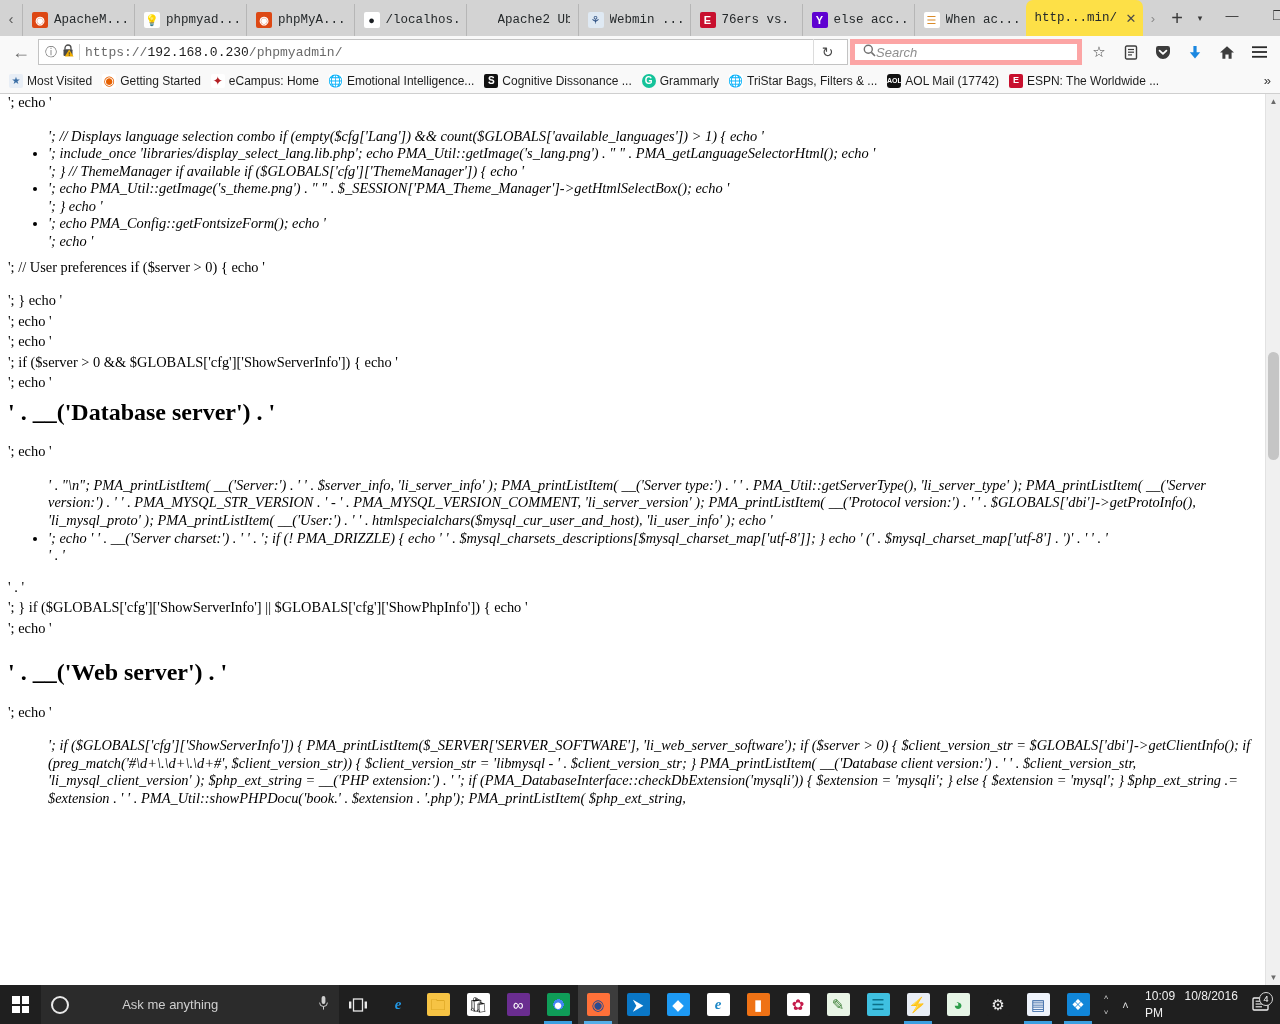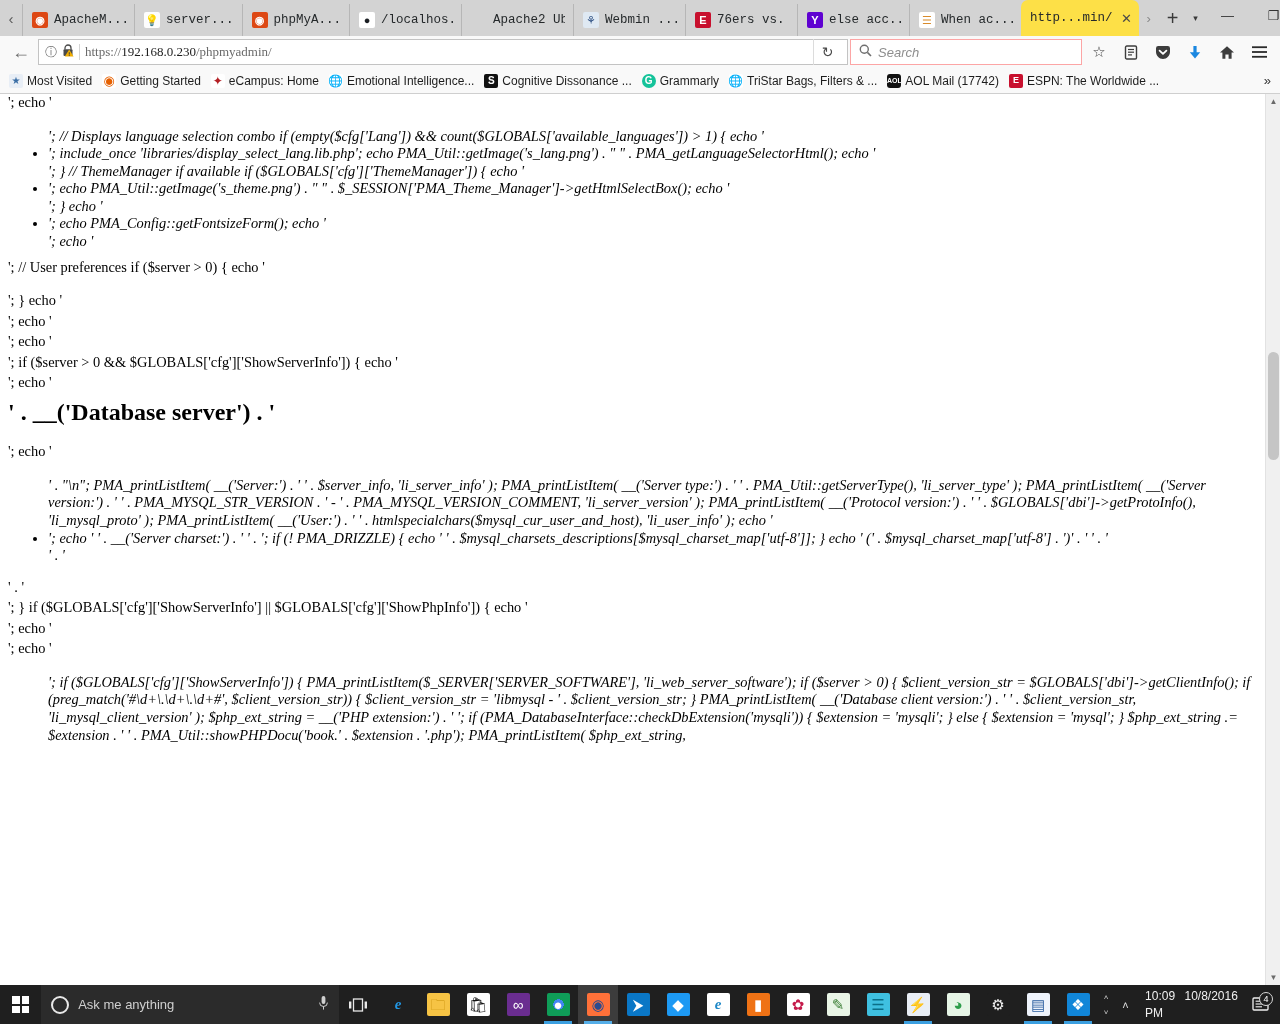--- a/index.html
+++ b/index.html
@@ -124,33 +124,33 @@
     display: flex; align-items: center;
     padding: 0 6px; gap: 5px;
     min-width: 0;
   }
   #identity-icon { color: #737373; font-size: 12px; }
   #lock-warning-icon { font-size: 12px; }
   .url-sep { width: 1px; height: 16px; background: #d4d4d4; }
   #url-text {
     font-size: 13px; color: #6a6a6a;
     white-space: nowrap; overflow: hidden;
-    font-family: Liberation Serif, serif;
+    font-family: Liberation Mono, monospace;
   }
   #url-text .url-host { color: #1c1c1c; }
   #reload-button {
     width: 28px; height: 26px; display: flex;
     align-items: center; justify-content: center;
     color: #4a4a4a; font-size: 14px;
     border-left: 1px solid #dcdcdc;
   }
   #searchbar {
     width: 232px; height: 26px;
-    background: #fff; border: 1px solid #fca5a5;
-    display: flex; align-items: center; gap: 6px;
+    background: #fff; border: 5px solid #fca5a5;
+    display: flex; align-items: center; 
     padding: 0 8px;
   }
   #search-placeholder { font-size: 13px; color: #8d8d8d; font-style: italic; }
   .nav-icon-btn {
     width: 30px; height: 28px; display: flex;
     align-items: center; justify-content: center;
     font-size: 15px; color: #3d3d3d;
   }
 
   
@@ -264,21 +264,21 @@
   #cortana-box {
     width: 330px; height: 39px;
     background: #2b2b2b;
     display: flex; align-items: center;
     padding: 0 10px; gap: 9px;
   }
   #cortana-circle {
     width: 18px; height: 18px; border-radius: 50%;
     border: 2px solid #e8e8e8; flex: 0 0 auto;
   }
-  #cortana-text { color: #cfcfcf; font-size: 13px; flex: 1 1 auto; }
+  #cortana-text { color: #cfcfcf; font-size: 13px; flex: 1 1 auto; margin-left: 44px; }
   #cortana-mic { color: #cfcfcf; font-size: 14px; }
   #task-view-btn {
     width: 44px; height: 39px;
     display: flex; align-items: center; justify-content: center;
     color: #e8e8e8; font-size: 15px;
   }
   #taskbar-apps { display: flex; align-items: center; height: 39px; }
   .tb-app {
     width: 40px; height: 39px;
     display: flex; align-items: center; justify-content: center;
@@ -356,21 +356,21 @@
 
   <div id="tab-strip">
     <div class="tab-scroll-arrow">‹</div>
 
     <div class="tab">
       <span class="favicon fav-ubuntu">◉</span>
       <span class="tab-title">ApacheM...</span>
     </div>
     <div class="tab">
       <span class="favicon fav-bulb">💡</span>
-      <span class="tab-title">server...</span>
+      <span class="tab-title">phpmyad...</span>
     </div>
     <div class="tab">
       <span class="favicon fav-ubuntu">◉</span>
       <span class="tab-title">phpMyA...</span>
     </div>
     <div class="tab">
       <span class="favicon fav-github">●</span>
       <span class="tab-title">/localhos...</span>
     </div>
     <div class="tab">
@@ -546,20 +546,21 @@
       <ul class="page-ul">
         <li class="nobullet">' . "\n"; PMA_printListItem( __('Server:') . ' ' . $server_info, 'li_server_info' ); PMA_printListItem( __('Server type:') . ' ' . PMA_Util::getServerType(), 'li_server_type' ); PMA_printListItem( __('Server version:') . ' ' . PMA_MYSQL_STR_VERSION . ' - ' . PMA_MYSQL_VERSION_COMMENT, 'li_server_version' ); PMA_printListItem( __('Protocol version:') . ' ' . $GLOBALS['dbi']-&gt;getProtoInfo(), 'li_mysql_proto' ); PMA_printListItem( __('User:') . ' ' . htmlspecialchars($mysql_cur_user_and_host), 'li_user_info' ); echo '</li>
         <li>'; echo ' ' . __('Server charset:') . ' ' . '; if (! PMA_DRIZZLE) { echo ' ' . $mysql_charsets_descriptions[$mysql_charset_map['utf-8']]; } echo ' (' . $mysql_charset_map['utf-8'] . ')' . ' ' . '</li>
         <li class="nobullet">' . '</li>
       </ul>
 
       <p class="page-p tight" style="margin-top:14px;">' . '</p>
       <p class="page-p tight">'; } if ($GLOBALS['cfg']['ShowServerInfo'] || $GLOBALS['cfg']['ShowPhpInfo']) { echo '</p>
       <p class="page-p tight">'; echo '</p>
 
+      <h1 class="page-h1" style="margin-top:22px;margin-bottom:18px;">' . __('Web server') . '</h1>
 
       <p class="page-p">'; echo '</p>
 
       <ul class="page-ul">
         <li class="nobullet">'; if ($GLOBALS['cfg']['ShowServerInfo']) { PMA_printListItem($_SERVER['SERVER_SOFTWARE'], 'li_web_server_software'); if ($server &gt; 0) { $client_version_str = $GLOBALS['dbi']-&gt;getClientInfo(); if (preg_match('#\d+\.\d+\.\d+#', $client_version_str)) { $client_version_str = 'libmysql - ' . $client_version_str; } PMA_printListItem( __('Database client version:') . ' ' . $client_version_str, 'li_mysql_client_version' ); $php_ext_string = __('PHP extension:') . ' '; if (PMA_DatabaseInterface::checkDbExtension('mysqli')) { $extension = 'mysqli'; } else { $extension = 'mysql'; } $php_ext_string .= $extension . ' ' . PMA_Util::showPHPDocu('book.' . $extension . '.php'); PMA_printListItem( $php_ext_string,</li>
       </ul>
     </div>
 
     <div id="page-scrollbar">
       <div id="scroll-up-arrow">▲</div>

